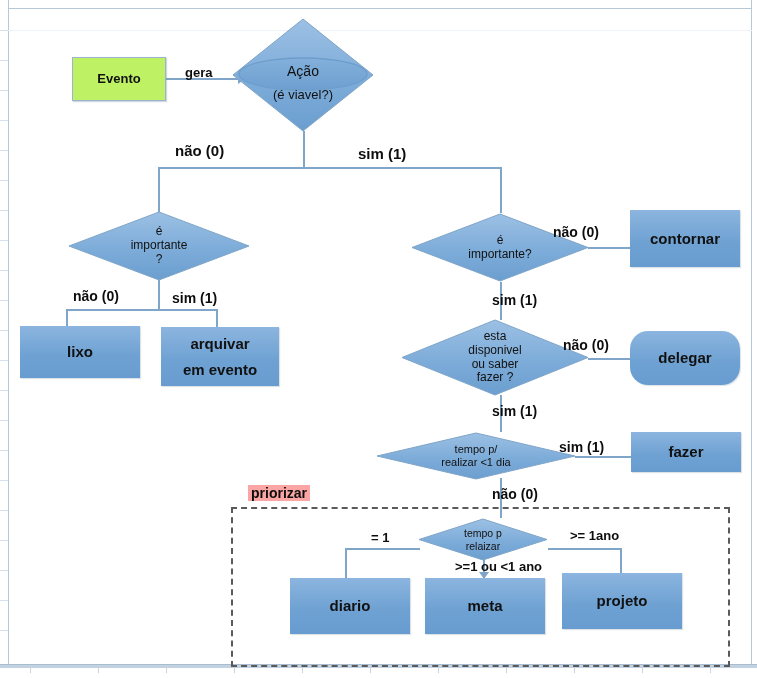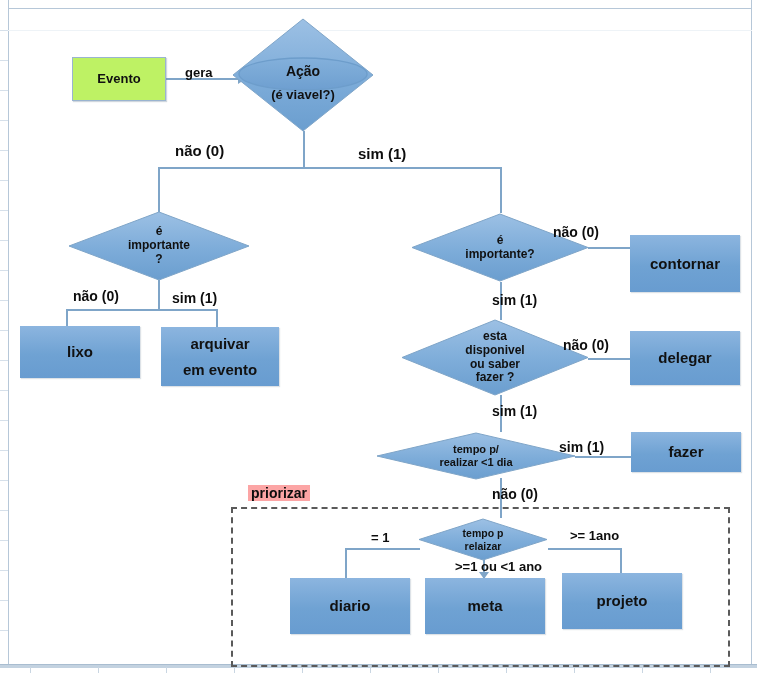--- a/index.html
+++ b/index.html
@@ -97,21 +97,21 @@
     display: block;
   }
   .diamond-label {
     position: absolute;
     left: 0; top: 0;
     width: 100%; height: 100%;
     display: flex;
     align-items: center;
     justify-content: center;
     text-align: center;
-    font-weight: bold;
+    font-weight: normal;
     color: #111111;
     line-height: 1.15;
     pointer-events: none;
   }
 
   
   .ln-v {
     position: absolute;
     width: 2px;
     background: #7fa5c8;
@@ -310,21 +310,21 @@
         </linearGradient>
       </defs>
       <polygon points="89,1 177,34.5 89,68 1,34.5" fill="url(#gd2)" stroke="#7fa5c8" stroke-width="1"></polygon>
     </svg>
     <div class="diamond-label" style="flex-direction:column; font-size:12px;">
       <span>é</span>
       <span>importante?</span>
     </div>
   </div>
 
-  <div class="node box-blue" style="left:630px; top:235px; width:110px; height:57px;">
+  <div class="node box-blue" style="left:630px; top:210px; width:110px; height:57px;">
     <span>contornar</span>
   </div>
 
   <div class="diamond-wrap" style="left:401px; top:319px; width:188px; height:77px;">
     <svg width="188" height="77" viewBox="0 0 188 77">
       <defs>
         <linearGradient id="gd3" x1="0" y1="0" x2="0" y2="1">
           <stop offset="0%" stop-color="#9cc0e4"></stop>
           <stop offset="55%" stop-color="#7dacd9"></stop>
           <stop offset="100%" stop-color="#6b9ecf"></stop>
@@ -333,21 +333,21 @@
       <polygon points="94,1 187,38.5 94,76 1,38.5" fill="url(#gd3)" stroke="#7fa5c8" stroke-width="1"></polygon>
     </svg>
     <div class="diamond-label" style="flex-direction:column; font-size:12px;">
       <span>esta</span>
       <span>disponivel</span>
       <span>ou saber</span>
       <span>fazer ?</span>
     </div>
   </div>
 
-  <div class="node box-blue" style="left:630px; top:331px; width:110px; height:54px;">
+  <div class="node box-blue" style="left:630px; top:331px; width:110px; height:54px;border-radius:18px;">
     <span>delegar</span>
   </div>
 
   <div class="diamond-wrap" style="left:376px; top:432px; width:200px; height:48px;">
     <svg width="200" height="48" viewBox="0 0 200 48">
       <defs>
         <linearGradient id="gd4" x1="0" y1="0" x2="0" y2="1">
           <stop offset="0%" stop-color="#9cc0e4"></stop>
           <stop offset="55%" stop-color="#7dacd9"></stop>
           <stop offset="100%" stop-color="#6b9ecf"></stop>

